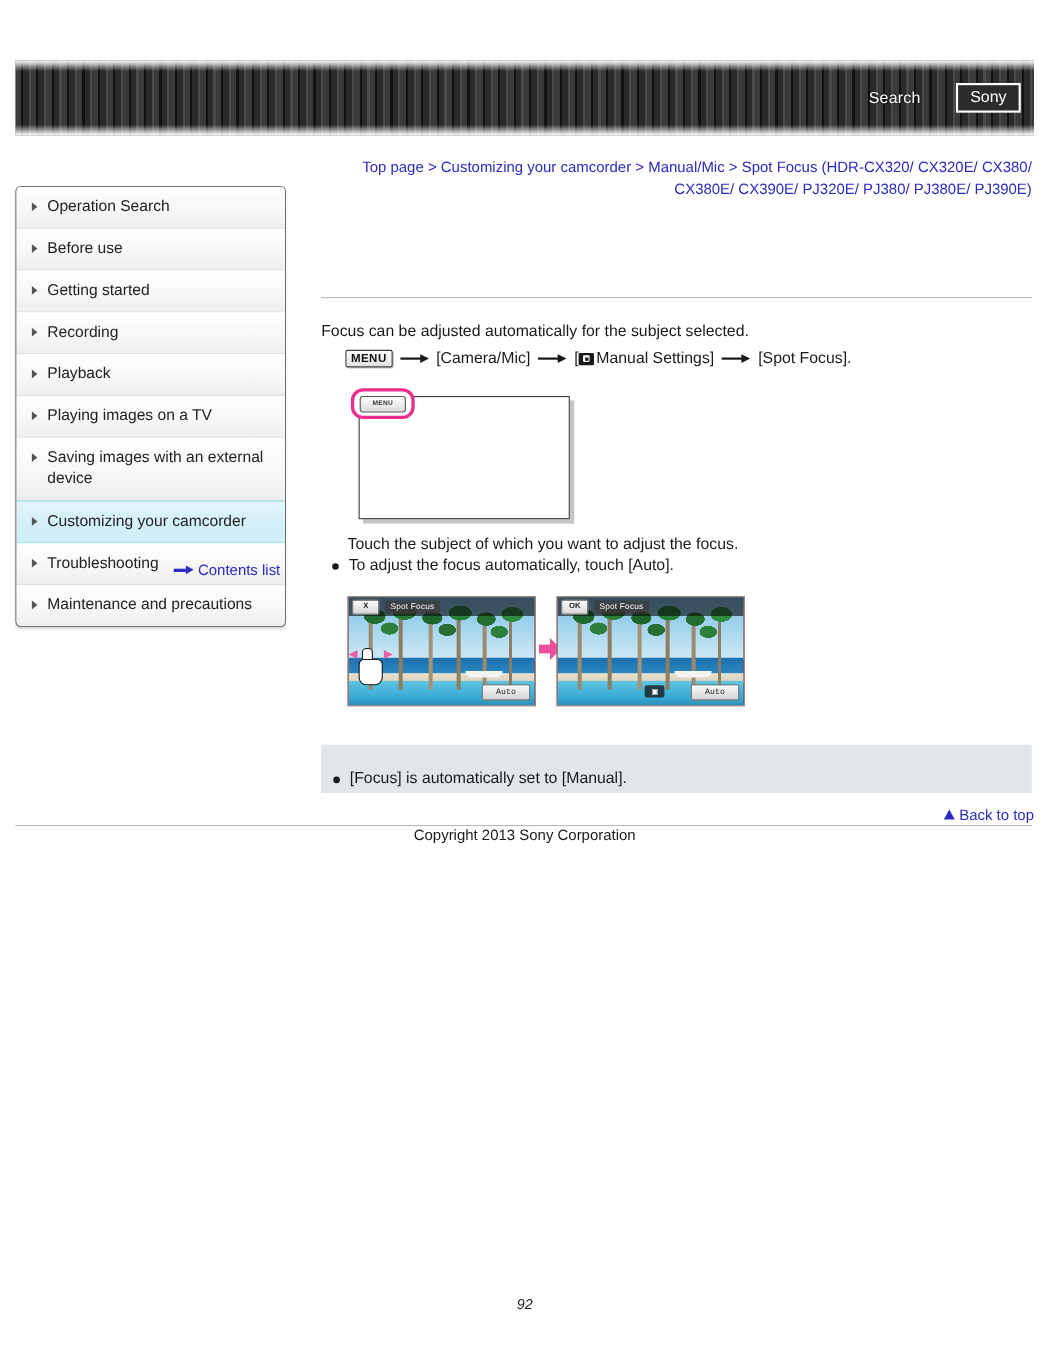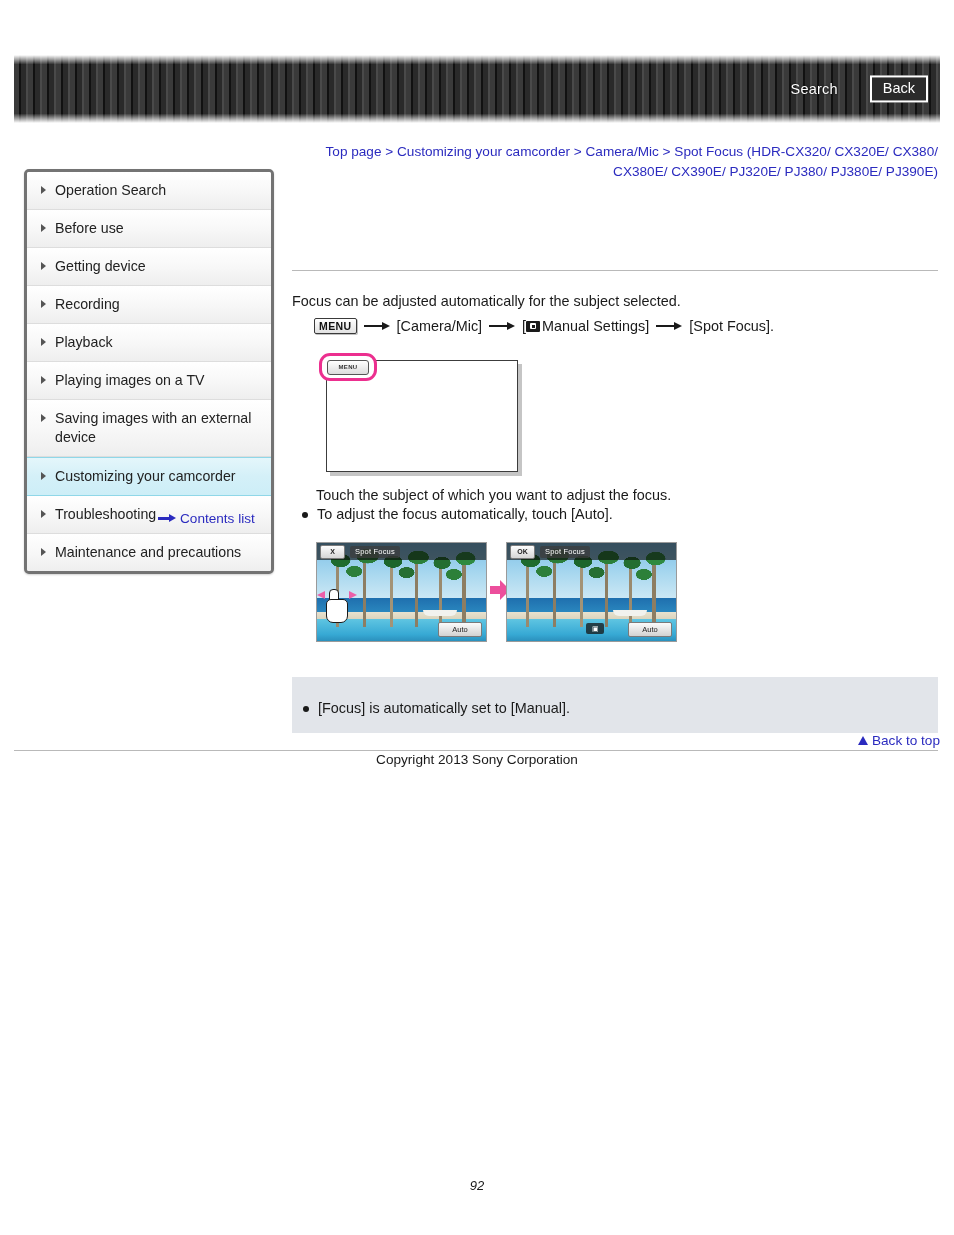--- a/index.html
+++ b/index.html
@@ -72,24 +72,24 @@
     font-size: 13.6px;
     line-height: 20px;
     color: #2b2bbf;
   }
   #breadcrumb .crumb { cursor: pointer; }
   #breadcrumb .sep { color: #2b2bbf; }
 
   
   #sidebar {
     position: absolute;
-    left: 24px;
+    left: 14px;
     top: 169px;
     width: 244px;
-    border: 3px solid #737373;
+    border: 1px solid #737373;
     border-radius: 5px;
     background: #ffffff;
     box-shadow: 0 1px 2px rgba(0,0,0,.18);
     overflow: hidden;
   }
   .nav-item {
     position: relative;
     padding: 9px 12px 9px 28px;
     font-size: 14.2px;
     line-height: 19px;
@@ -421,20 +421,21 @@
     width: 42px;
     height: 13px;
     background: linear-gradient(to bottom, #fbfbfb, #d2d2d2);
     border: 1px solid #7a7a7a;
     border-radius: 2px;
     font-size: 7.5px;
     color: #222222;
     display: flex;
     align-items: center;
     justify-content: center;
+    font-family: Liberation Mono, monospace;
   }
   .focus-marker {
     position: absolute;
     left: 47%;
     bottom: 7px;
     width: 18px;
     height: 11px;
     background: rgba(20,20,20,.75);
     border-radius: 2px;
     display: flex;
@@ -501,21 +502,21 @@
     border-bottom: 10px solid transparent;
     border-left: 10px solid #ec4f9c;
   }
 
   
   #note-box {
     position: absolute;
     left: 292px;
     top: 677px;
     width: 646px;
-    height: 56px;
+    height: 44px;
     background: #e2e5ea;
     box-sizing: border-box;
   }
   #note-item {
     position: absolute;
     left: 11px;
     top: 22px;
     display: flex;
     gap: 9px;
     font-size: 14.4px;
@@ -568,46 +569,46 @@
     color: #1a1a1a;
     font-style: italic;
   }
 </style>
 </head>
 <body>
 
 <div id="header-banner">
   <div id="header-actions">
     <span id="search-link">Search</span>
-    <span id="print-button">Back</span>
+    <span id="print-button">Sony</span>
   </div>
 </div>
 
 <div id="breadcrumb">
   <span class="crumb">Top page</span>
   <span class="sep">&gt;</span>
   <span class="crumb">Customizing your camcorder</span>
   <span class="sep">&gt;</span>
-  <span class="crumb">Camera/Mic</span>
+  <span class="crumb">Manual/Mic</span>
   <span class="sep">&gt;</span>
   <span class="crumb">Spot Focus (HDR-CX320/ CX320E/ CX380/ CX380E/ CX390E/ PJ320E/ PJ380/ PJ380E/ PJ390E)</span>
 </div>
 
 <div id="sidebar">
   <div class="nav-item">
     <span class="tri"></span>
     <span>Operation Search</span>
   </div>
   <div class="nav-item">
     <span class="tri"></span>
     <span>Before use</span>
   </div>
   <div class="nav-item">
     <span class="tri"></span>
-    <span>Getting device</span>
+    <span>Getting started</span>
   </div>
   <div class="nav-item">
     <span class="tri"></span>
     <span>Recording</span>
   </div>
   <div class="nav-item">
     <span class="tri"></span>
     <span>Playback</span>
   </div>
   <div class="nav-item">

